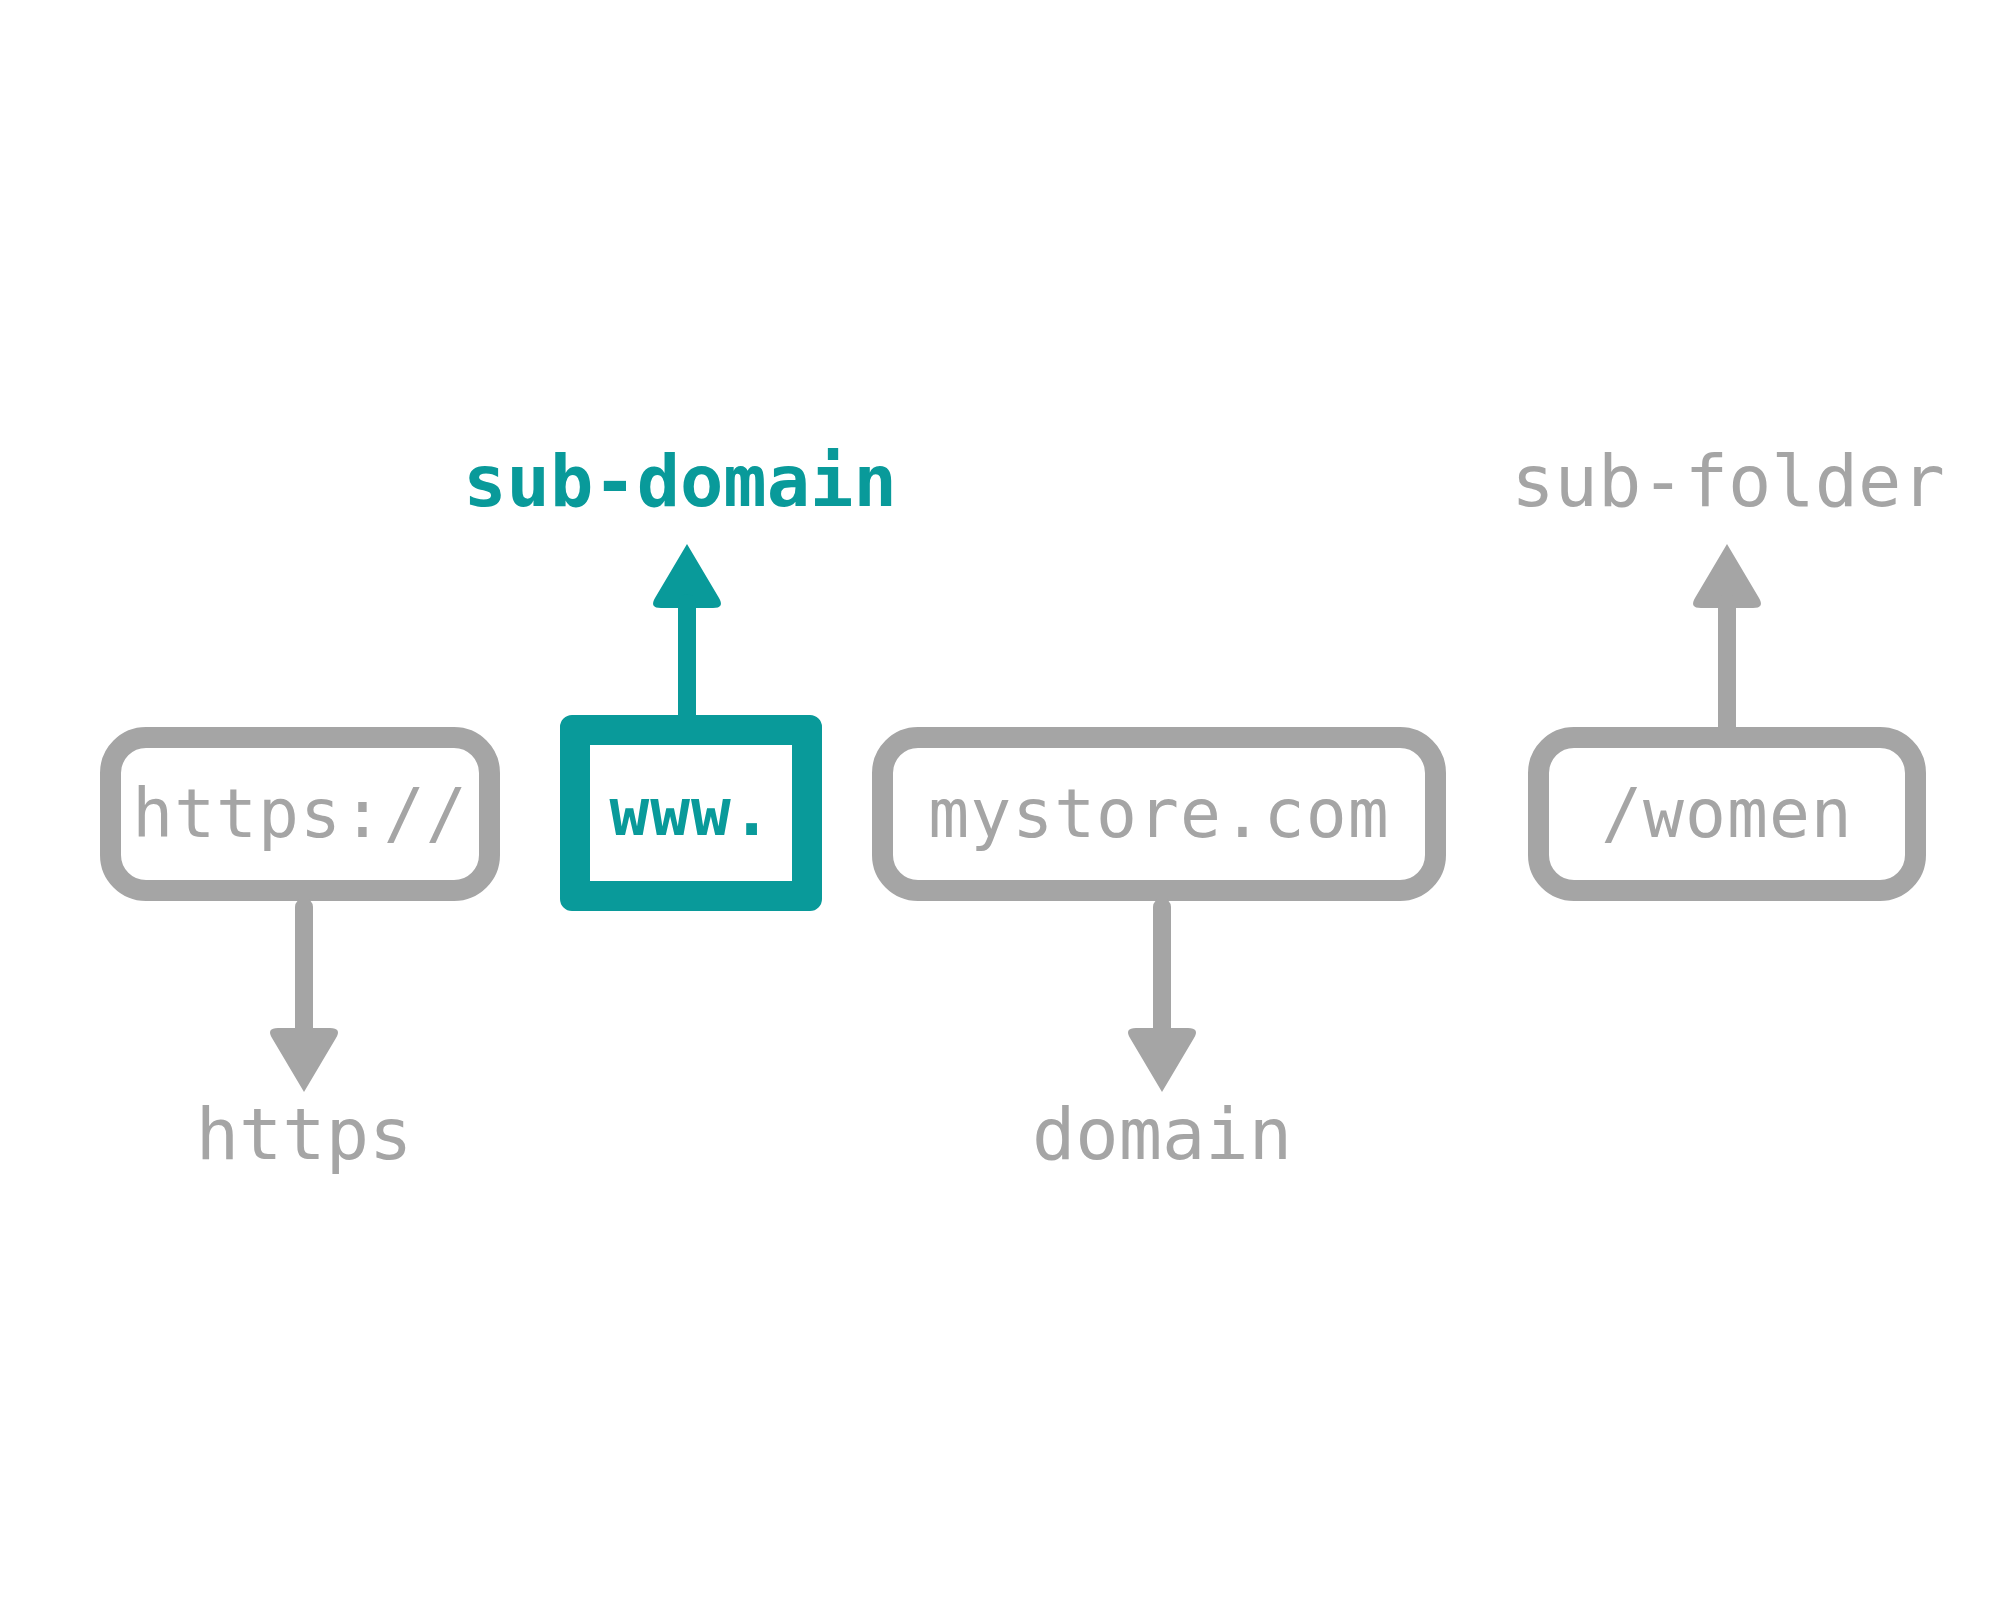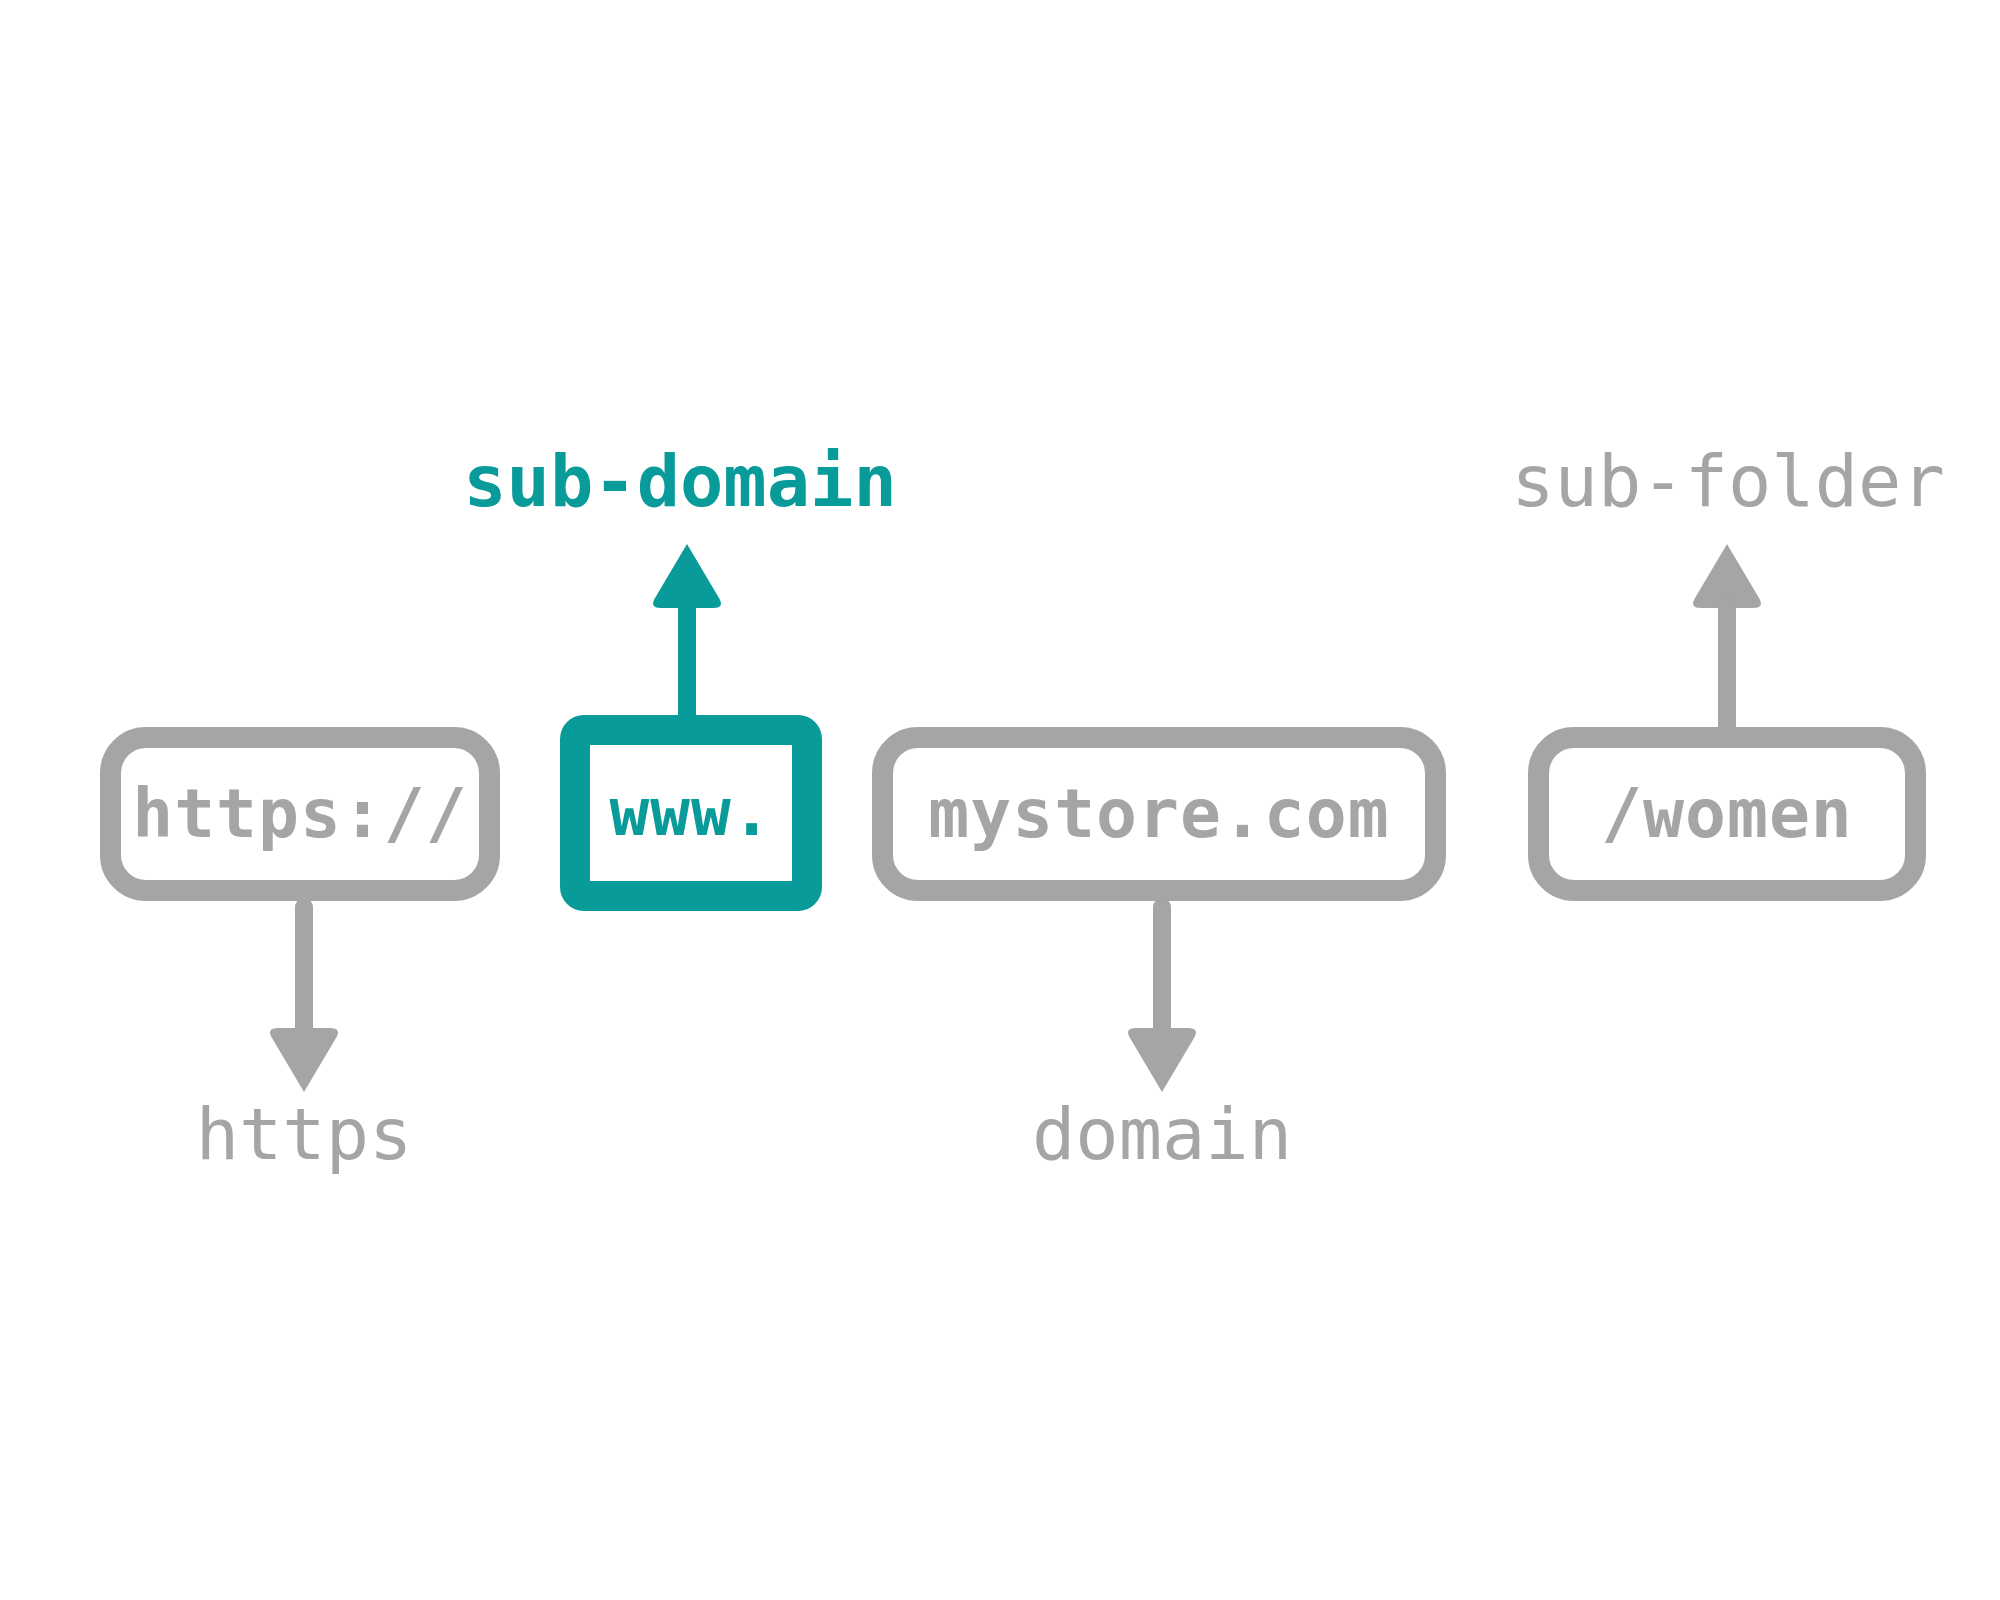--- a/index.html
+++ b/index.html
@@ -28,28 +28,28 @@
     line-height: 1;
     white-space: pre;
   }
   .chip.gray {
     border: 21px solid #a5a5a5;
     border-radius: 46px;
     color: #a5a5a5;
   }
   .chip.teal {
     border: 30px solid #099a9a;
-    border-radius: 24px;
+    border-radius: 12px;
     color: #099a9a;
   }
   .chip-text {
     font-family: "DejaVu Sans Mono", "Liberation Mono", monospace;
     font-size: 68px;
     letter-spacing: 1px;
-    font-weight: 700;
+    font-weight: 400;
   }
   .chip.teal .chip-text {
     font-weight: 700;
     font-size: 66px;
   }
 
   
   .callout-label {
     position: absolute;
     font-family: "DejaVu Sans Mono", "Liberation Mono", monospace;

